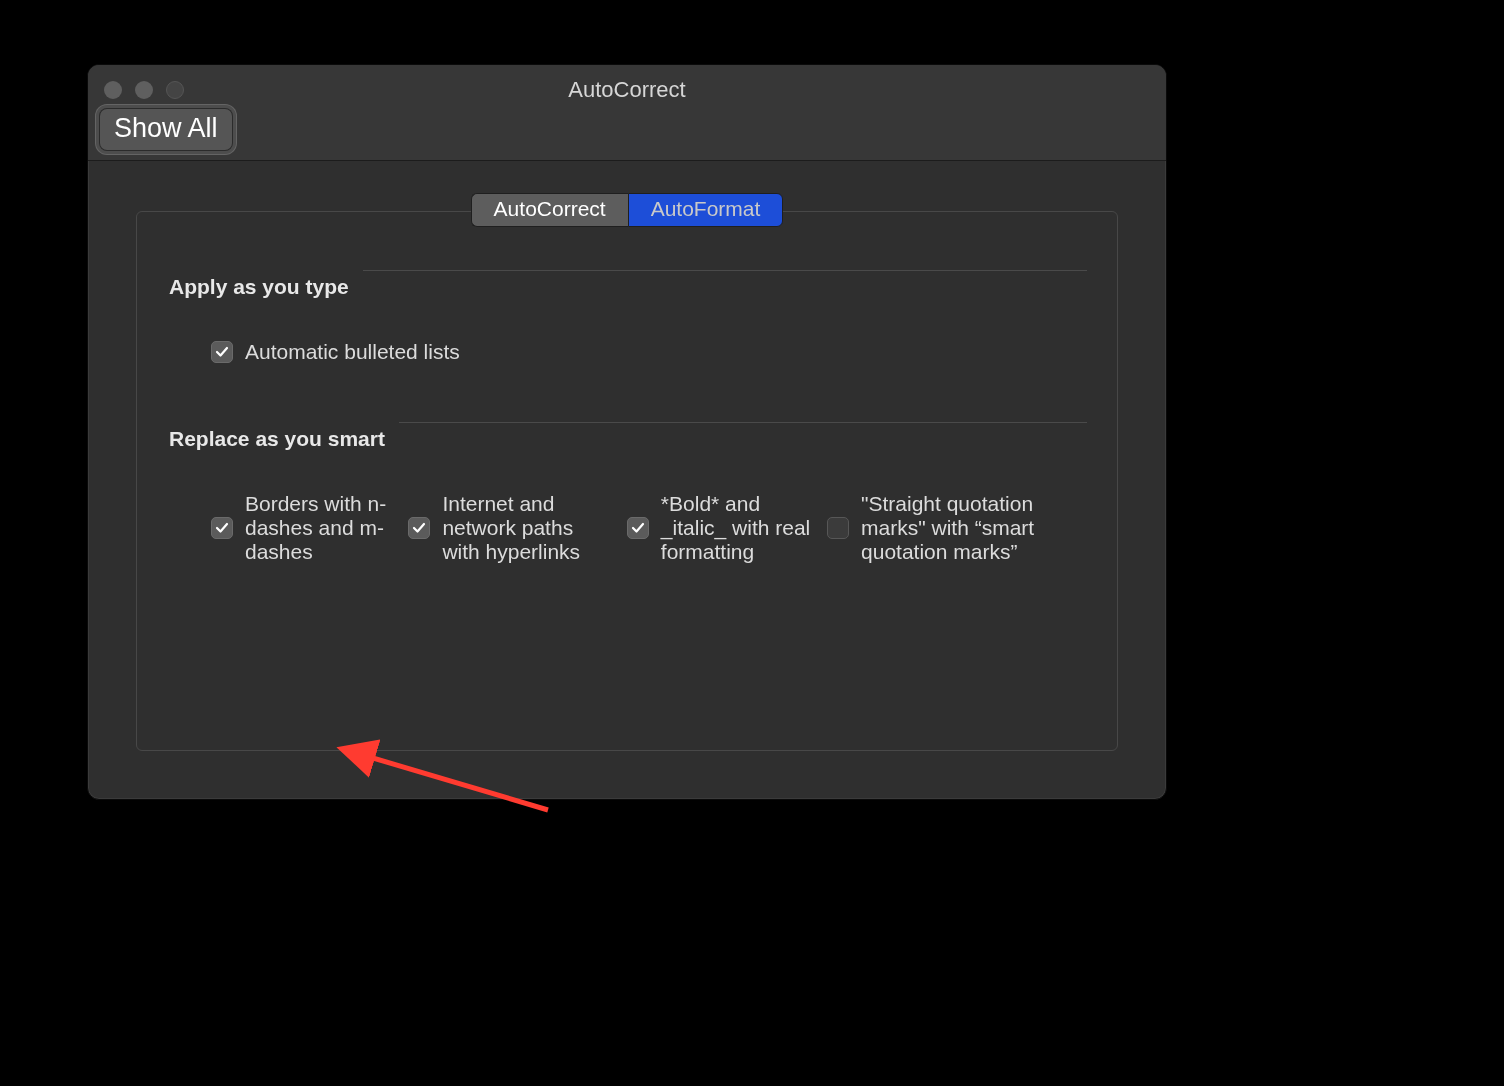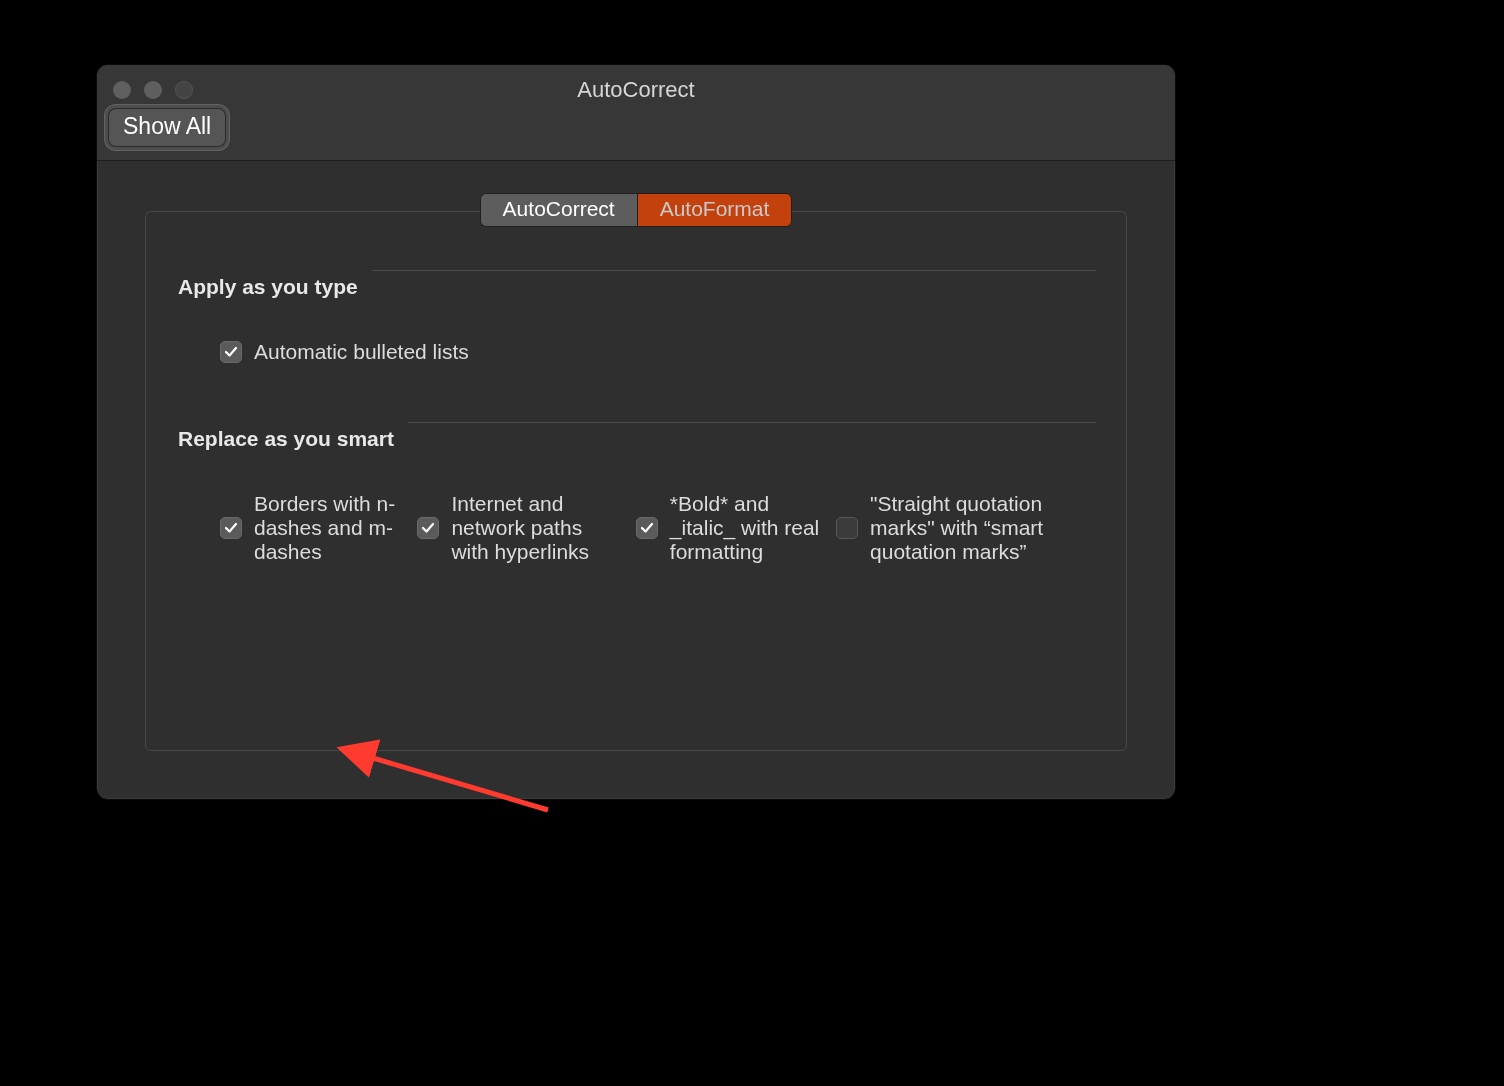--- a/index.html
+++ b/index.html
@@ -7,21 +7,21 @@
     background: #000;
     width: 1504px;
     height: 1086px;
     font-family: -apple-system, "Helvetica Neue", Helvetica, Arial, sans-serif;
     font-size: 21px;
     color: #dcdcdc;
     position: relative;
   }
   .window {
     position: absolute;
-    left: 96px;
+    left: 87px;
     top: 64px;
     width: 1080px;
     height: 736px;
     background: #2f2f2f;
     border-radius: 12px;
     border: 1px solid #0a0a0a;
     box-shadow: 0 20px 60px rgba(0,0,0,0.8), 0 0 0 1px rgba(255,255,255,0.06) inset;
     overflow: hidden;
     display: flex;
     flex-direction: column;
@@ -56,41 +56,41 @@
     font-size: 22px;
     color: #d6d6d6;
     font-weight: 500;
   }
   .showall-btn {
     position: absolute;
     left: 12px;
     top: 44px;
     background: #555555;
     color: #fff;
-    font-size: 23px;
+    font-size: 27px;
     font-weight: 400;
     padding: 4px 14px 6px;
     border: none;
     border-radius: 7px;
     box-shadow: 0 0 0 1px #2b2b2b, 0 0 0 4px #4d4d4d, 0 0 0 5px #646464;
     cursor: default;
   }
   .content {
     flex: 1 1 auto;
     padding: 32px 48px 24px 48px;
   }
   .tabs {
     display: flex;
     justify-content: center;
     margin-bottom: 0;
   }
   .tab {
     font-size: 21px;
     padding: 3px 22px 5px;
-    background: #c2410c;
+    background: #1d4ed8;
     color: #c9c9c9;
     border: 1px solid #1f1f1f;
     cursor: default;
   }
   .tab.selected {
     background: #5d5d5d;
     color: #fff;
   }
   .tab:first-child { border-radius: 6px 0 0 6px; border-right: none; }
   .tab:last-child  { border-radius: 0 6px 6px 0; }

